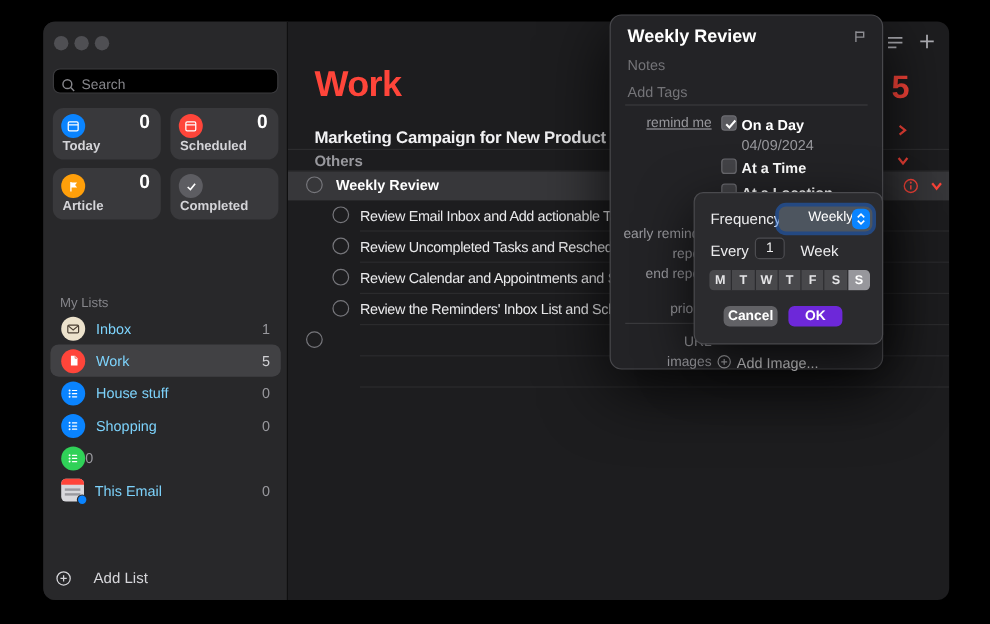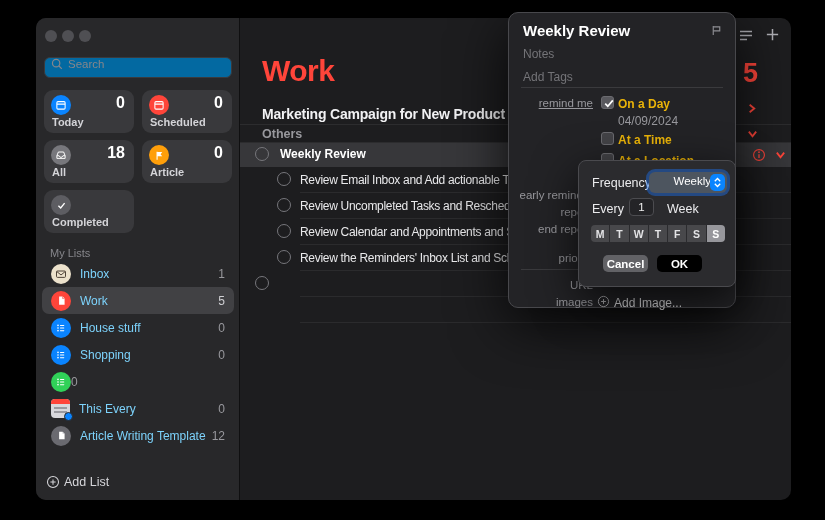--- a/index.html
+++ b/index.html
@@ -11,22 +11,22 @@
   .window { position:absolute; left:36px; top:18px; width:755px; height:482px;
     background:#1d1d1f; border-radius:10px; overflow:hidden; box-shadow:0 22px 70px rgba(0,0,0,.85); }
 
   
   .sidebar { position:absolute; left:0; top:0; width:204px; height:100%;
     background:#28282a; border-right:1px solid #0f0f10; }
   .traffic { position:absolute; left:9px; top:12px; display:flex; gap:5px; }
   .traffic span { width:12px; height:12px; border-radius:50%; background:#4f4f53; }
 
   .search { position:absolute; left:8px; top:39px; width:188px; height:21px;
-    background:#0369a1; border:1px solid #3a3a3d; border-radius:6px;
-    display:flex; align-items:flex-start; gap:5px; padding:0 6px; color:#86868b; }
+    background:#000000; border:1px solid #3a3a3d; border-radius:6px;
+    display:flex; align-items:flex-end; gap:5px; padding:0 6px; color:#86868b; }
   .search input { flex:1; background:transparent; border:0; outline:0; color:#ddd; font-size:11.5px; min-width:0; }
   .search input::placeholder { color:#86868b; }
 
   .cards { position:absolute; left:8px; top:72px; width:188px; display:grid;
     grid-template-columns:90px 90px; gap:7px 8px; }
   .card { height:43px; background:#39393c; border-radius:9px; position:relative; }
   .cicon { position:absolute; left:7px; top:5px; width:20px; height:20px; border-radius:50%;
     display:flex; align-items:center; justify-content:center; }
   .ccount { position:absolute; right:9px; top:4px; font-size:16px; font-weight:bold; color:#fff; }
   .clabel { position:absolute; left:8px; bottom:5px; font-size:11px; font-weight:bold; color:#d4d4d8; }
@@ -42,21 +42,21 @@
   .licon { width:20px; height:20px; border-radius:50%; display:flex; align-items:center; justify-content:center; flex:none; }
   .lname { flex:1; margin-left:9px; font-size:12px; color:#7dd3fc; white-space:nowrap; overflow:hidden; }
   .lcount { font-size:12px; color:#98989d; }
   .lrow.sel .lcount { color:#cfcfd3; }
   .week-ic { width:19px; height:19px; border-radius:4px; background:#d8d8dc; position:relative; flex:none; }
   .week-ic .top { position:absolute; left:0; right:0; top:0; height:5px; background:#ff453a; border-radius:4px 4px 0 0; }
   .week-ic .l1,.week-ic .l2 { position:absolute; left:3px; right:3px; height:2px; background:#9a9aa0; }
   .week-ic .l1 { top:8px; } .week-ic .l2 { top:12px; }
   .week-ic .badge { position:absolute; right:-3px; bottom:-3px; width:9px; height:9px; border-radius:50%;
     background:#0a84ff; border:1.5px solid #28282a; }
-  .addlist { position:absolute; left:10px; bottom:11px; display:flex; align-items:center; gap:4px;
+  .addlist { position:absolute; left:10px; bottom:11px; display:flex; align-items:center; gap:18px;
     color:#d6d6da; font-size:12.5px; }
 
   
   .main { position:absolute; left:204px; top:0; right:0; height:100%; }
   .tool { position:absolute; color:#aeaeb4; }
   .work-title { position:absolute; left:22px; top:36px; font-size:30px; font-weight:bold;
     color:#ff453a; letter-spacing:-.5px; }
   .badge-count { position:absolute; right:33px; top:40px; font-size:27px; font-weight:bold; color:#ff453a; }
   .subtitle { position:absolute; left:22px; top:88px; width:290px; font-size:14px; font-weight:bold;
     color:#f2f2f4; letter-spacing:-.2px; white-space:nowrap; overflow:hidden; }
@@ -89,21 +89,21 @@
   .d-title { position:absolute; left:14px; top:9px; font-size:15px; font-weight:bold; color:#fff; }
   .d-flag { position:absolute; right:12px; top:11px; color:#8e8e93; }
   .d-notes { position:absolute; left:14px; top:34px; font-size:12px; color:#747478; }
   .d-tags { position:absolute; left:14px; top:57px; font-size:12px; color:#747478; }
   .d-div { position:absolute; left:12px; right:12px; height:1px; background:#3a3a3d; }
   .d-label { position:absolute; left:0; width:84px; text-align:right; font-size:11.5px; color:#98989d; white-space:nowrap; }
   .cbx { position:absolute; left:92px; width:13px; height:13px; border-radius:3px;
     background:#434347; border:1px solid #6b6b70; }
   .cbx.checked { background:#59595e; }
   .cbx.checked svg { position:absolute; left:0.5px; top:1px; }
-  .d-strong { position:absolute; left:109px; font-size:12px; font-weight:bold; color:#eab308; }
+  .d-strong { position:absolute; left:109px; font-size:12px; font-weight:bold; color:#ffffff; }
   .d-sub { position:absolute; left:109px; font-size:12px; color:#98989d; }
   .d-addimg-ic { position:absolute; left:88px; top:282px; color:#aeaeb2; }
   .d-addimg { position:absolute; left:105px; top:283px; font-size:12px; color:#dcdcde;text-align:center; }
 
   
   .freq { position:absolute; left:578px; top:160px; width:158px; height:127px;
     background:#2b2b2e; border:1px solid #4a4a4e; border-radius:8px; z-index:50;
     box-shadow:0 14px 45px rgba(0,0,0,.75); }
   .f-label { position:absolute; left:13px; top:15px; font-size:12.5px; color:#ececee; }
   .f-select { position:absolute; left:70px; top:11px; width:78px; height:21px;
@@ -119,21 +119,21 @@
   .f-unit { position:absolute; left:88px; top:41px; font-size:12.5px; color:#ececee; }
   .f-days { position:absolute; left:12px; top:64px; width:134px; height:17px; display:flex;
     border-radius:4px; overflow:hidden; }
   .seg { flex:1; background:#48484b; color:#e4e4e6; font-size:10.5px; font-weight:bold;
     display:flex; align-items:center; justify-content:center; border-right:1px solid #2b2b2e; }
   .seg:last-child { border-right:0; }
   .seg.sel { background:#97979c; color:#fff; }
   .btn { position:absolute; top:94px; height:17px; border-radius:5px; font-size:11.5px; font-weight:bold;
     color:#fff; display:flex; align-items:center; justify-content:center; }
   .f-cancel { left:24px; width:45px; background:#626266; }
-  .f-ok { left:78px; width:45px; background:#000000; }
+  .f-ok { left:78px; width:45px; background:#6d28d9; }
 
   svg { display:block; }
 </style>
 </head>
 <body>
 
 <div class="window">
 
   <div class="sidebar">
     <div class="traffic">
@@ -165,30 +165,20 @@
       </div>
       <div class="card">
         <span class="cicon bg-red">
           <svg width="12" height="12" viewBox="0 0 16 16">
               <rect x="2.5" y="3.5" width="11" height="10" rx="1.5" fill="none" stroke="#fff" stroke-width="1.4"></rect>
               <line x1="2.5" y1="6.8" x2="13.5" y2="6.8" stroke="#fff" stroke-width="1.4"></line>
             </svg>
         </span>
         <span class="ccount">0</span>
         <span class="clabel">Scheduled</span>
-      </div>
-      <div class="card">
-        <span class="cicon bg-gray">
-          <svg width="12" height="12" viewBox="0 0 16 16">
-              <path d="M2.5 9 L4.5 4 h7 l2 5 v3.5 h-11 z" fill="none" stroke="#fff" stroke-width="1.3"></path>
-              <path d="M2.5 9 h3 l1.4 2 h2.2 l1.4 -2 h3" fill="none" stroke="#fff" stroke-width="1.3"></path>
-            </svg>
-        </span>
-        <span class="ccount">18</span>
-        <span class="clabel">All</span>
       </div>
       <div class="card">
         <span class="cicon bg-orange">
           <svg width="11" height="11" viewBox="0 0 16 16">
               <line x1="4.5" y1="2.5" x2="4.5" y2="14" stroke="#fff" stroke-width="1.6"></line>
               <path d="M4.5 3 h7.5 l-2.4 3 2.4 3 h-7.5 z" fill="#fff"></path>
             </svg>
         </span>
         <span class="ccount">0</span>
         <span class="clabel">Article</span>
@@ -268,32 +258,22 @@
         </span>
         <span class="lcount">0</span>
       </div>
       <div class="lrow">
         <span class="week-ic">
           <span class="top"></span>
             <span class="l1"></span>
             <span class="l2"></span>
             <span class="badge"></span>
         </span>
-        <span class="lname">This Every</span>
+        <span class="lname">This Email</span>
         <span class="lcount">0</span>
-      </div>
-      <div class="lrow">
-        <span class="licon bg-mgray">
-          <svg width="11" height="11" viewBox="0 0 16 16">
-              <path d="M4.5 2.5 h5 l3 3 v8 h-8 z" fill="#fff"></path>
-              <path d="M9.5 2.5 v3 h3" fill="#c9c9ce"></path>
-            </svg>
-        </span>
-        <span class="lname">Article Writing Template</span>
-        <span class="lcount">12</span>
       </div>
     </div>
 
     <div class="addlist">
       <span>
         <svg width="14" height="14" viewBox="0 0 16 16">
             <circle cx="8" cy="8" r="6.3" fill="none" stroke="#d6d6da" stroke-width="1.2"></circle>
             <line x1="8" y1="5" x2="8" y2="11" stroke="#d6d6da" stroke-width="1.2"></line>
             <line x1="5" y1="8" x2="11" y2="8" stroke="#d6d6da" stroke-width="1.2"></line>
           </svg>

